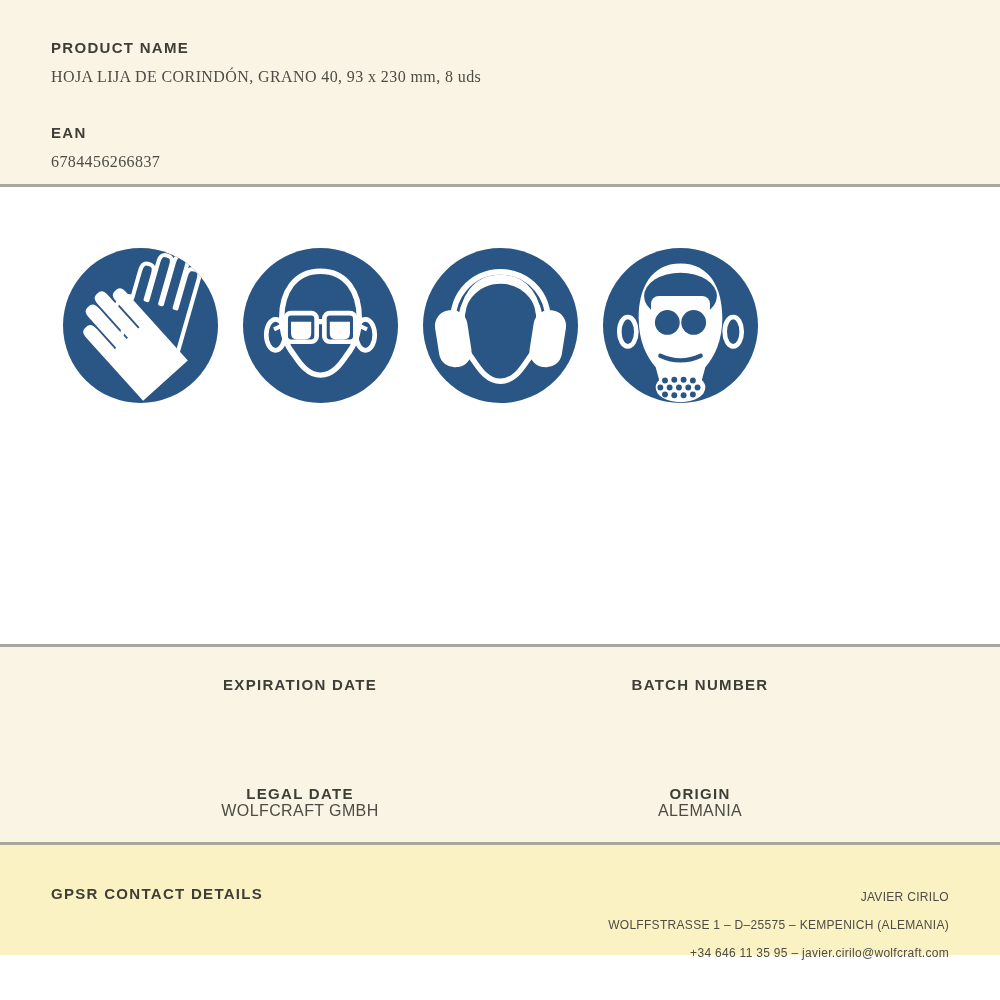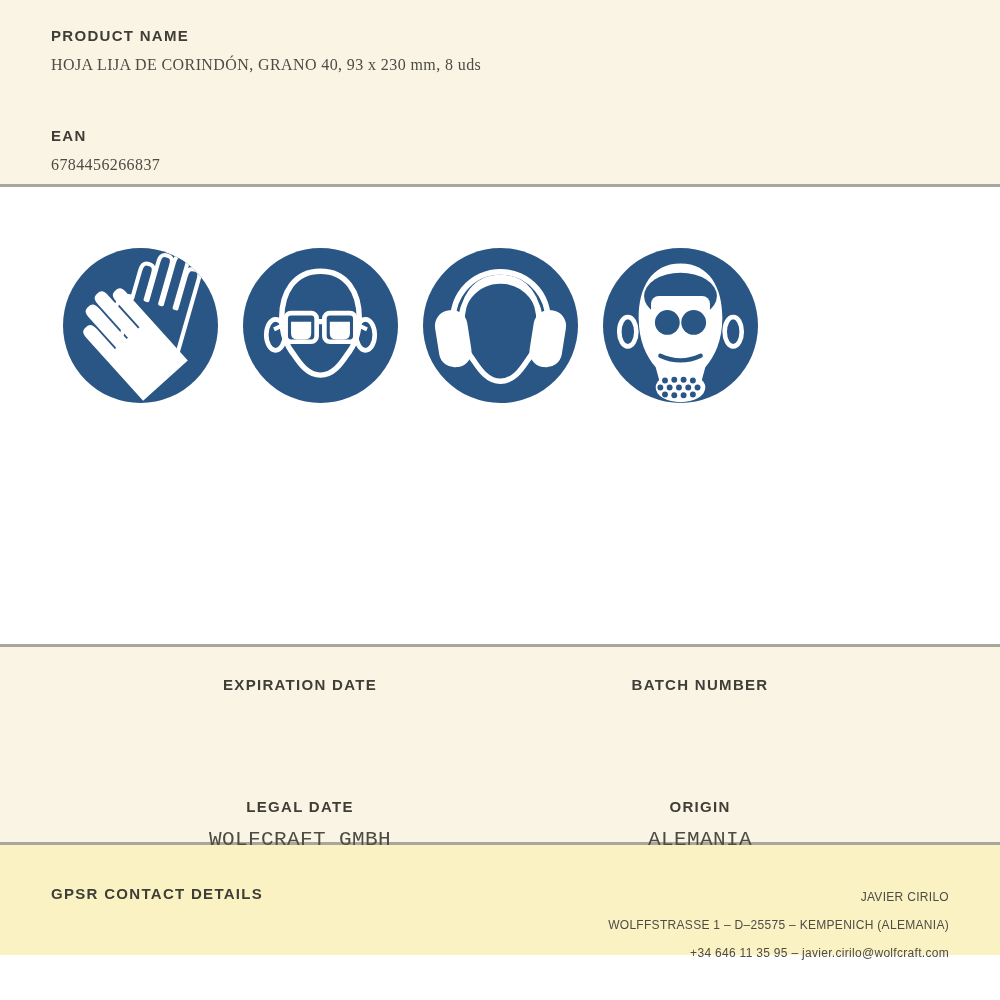--- a/index.html
+++ b/index.html
@@ -13,33 +13,33 @@
   *{box-sizing:border-box;}
   html,body{margin:0;padding:0;}
   body{
     width:1000px;height:1000px;overflow:hidden;
     font-family:"Liberation Sans",sans-serif;
     background:#ffffff;
   }
   .sec-top{
     background:var(--cream);
     height:184px;
-    padding:27px 51px 0 51px;
+    padding:39px 51px 0 51px;
   }
   .field-label{
     font-size:15px;font-weight:bold;letter-spacing:1.3px;
     color:var(--heading);
   }
   .field-value{
     font-size:16px;letter-spacing:0.4px;
     color:var(--body);
     margin-top:12px;
     font-family:Liberation Serif, serif;
   }
-  .field-ean{margin-top:53px;}
+  .field-ean{margin-top:38px;}
   .divider{height:3px;background:var(--divider);}
   .sec-icons{
     background:#ffffff;
     height:457px;
     padding:61px 0 0 63px;
     display:flex;
     gap:25px;
   }
   .icon-circle{width:155px;height:155px;flex:0 0 auto;}
   .icon-circle svg{display:block;width:155px;height:155px;}
@@ -51,22 +51,22 @@
   .details-row{
     display:grid;grid-template-columns:1fr 1fr;
     text-align:center;
   }
   .details-row + .details-row{margin-top:74px;}
   .det-label{
     font-size:15px;font-weight:bold;letter-spacing:1.3px;
     color:var(--heading);
   }
   .det-value{
-    font-size:21px;letter-spacing:0.4px;color:var(--body);
-    margin-top:13px;min-height:18px;font-family:Liberation Mono, monospace;
+    font-size:16px;letter-spacing:0.4px;color:var(--body);
+    min-height:18px;
   }
   .sec-contact{
     background:var(--yellow);
     height:110px;
     position:relative;
   }
   .gpsr-label{
     position:absolute;left:51px;top:40px;
     font-size:15px;font-weight:bold;letter-spacing:1.3px;
     color:var(--heading);

